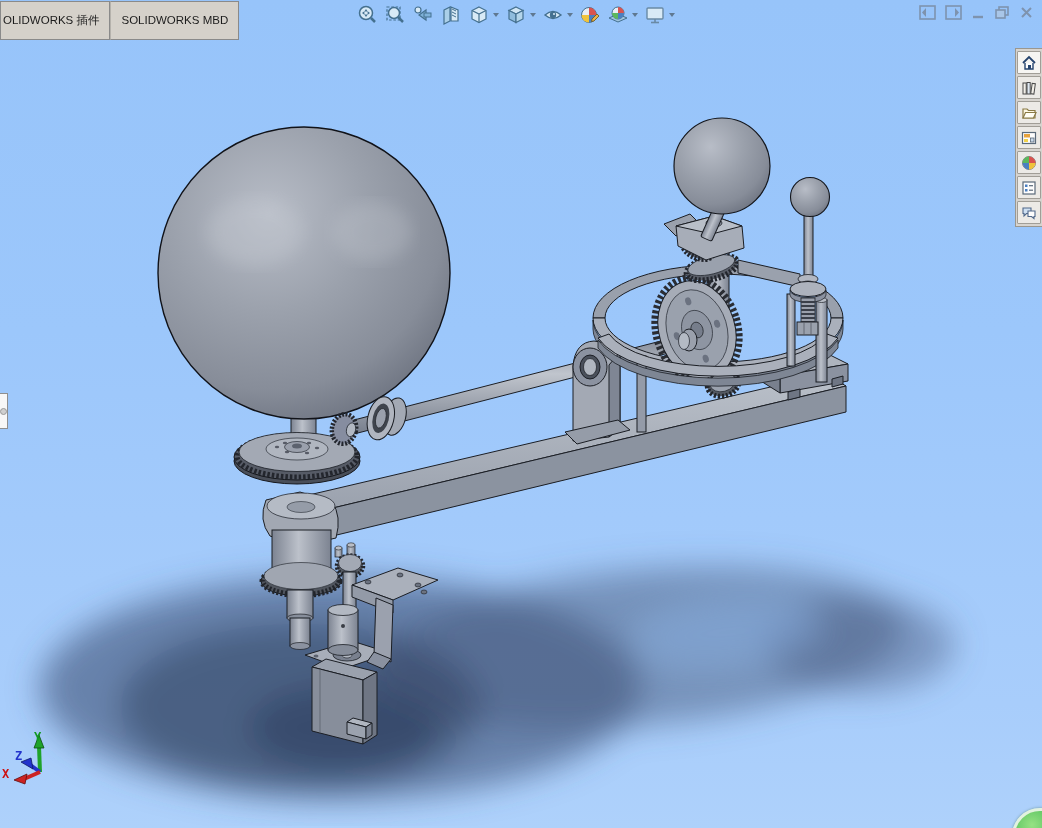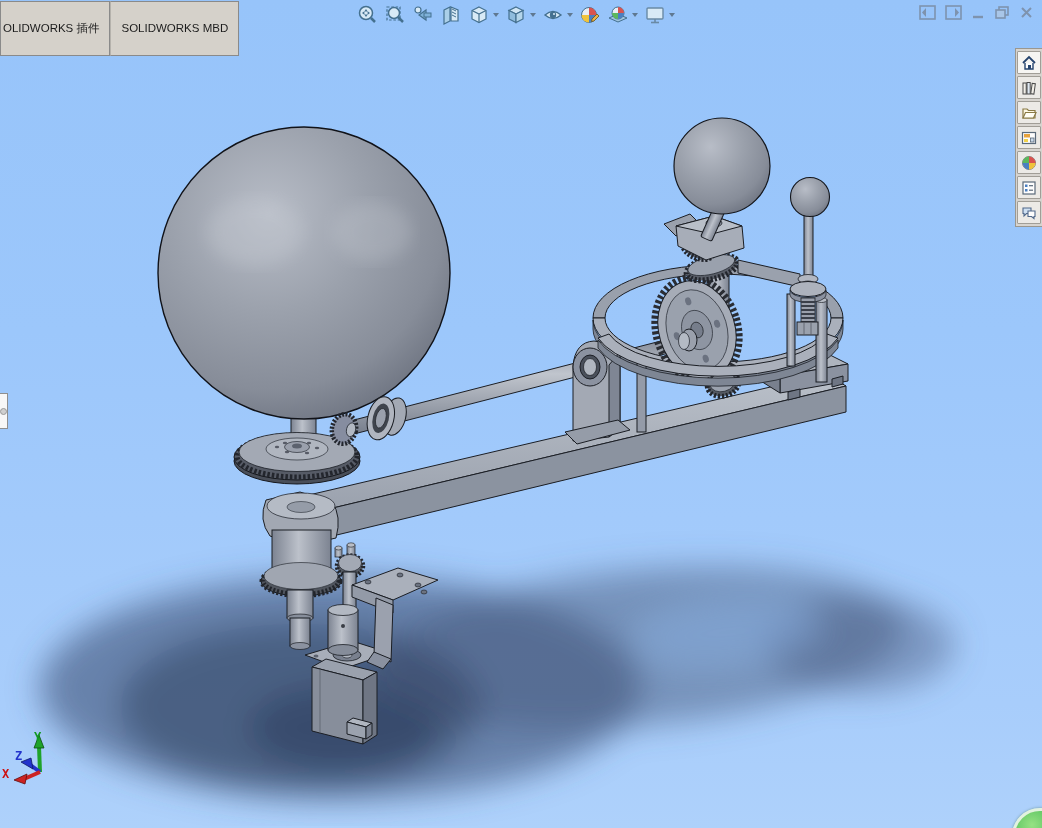--- a/index.html
+++ b/index.html
@@ -8,21 +8,21 @@
     font-family:"Liberation Sans",sans-serif;background:#9cc7fb;
   }
   .viewport{
     position:absolute;inset:0;overflow:hidden;
     background:linear-gradient(180deg,#97c4fa 0%,#9cc7fb 40%,#a8cdfb 85%,#aed1fb 100%);
   }
   .model-svg{position:absolute;left:0;top:0;}
   
   .tabbar{position:absolute;top:1px;left:0;display:flex;z-index:30;}
   .cmd-tab{
-    height:21px;line-height:21px;padding:16px 10px;background:#d5d1ca;
+    height:21px;line-height:21px;padding:8px 10px;background:#d5d1ca;
     border:1px solid #8a8a8a;border-left:1px solid #b5b2ac;
     font-size:11.5px;color:#1c1c1c;white-space:nowrap;
   }
   .cmd-tab:first-child{border-left:1px solid #8a8a8a;padding-left:2px;}
   
   .hud{position:absolute;top:3px;left:353px;display:flex;align-items:center;z-index:30;}
   .hud-btn{display:flex;align-items:center;margin:0 2px;padding:1px;}
   .hud-btn svg{display:block;}
   .caret{width:0;height:0;border-left:3.5px solid transparent;border-right:3.5px solid transparent;
     border-top:4px solid #5f7891;margin-left:3px;}

